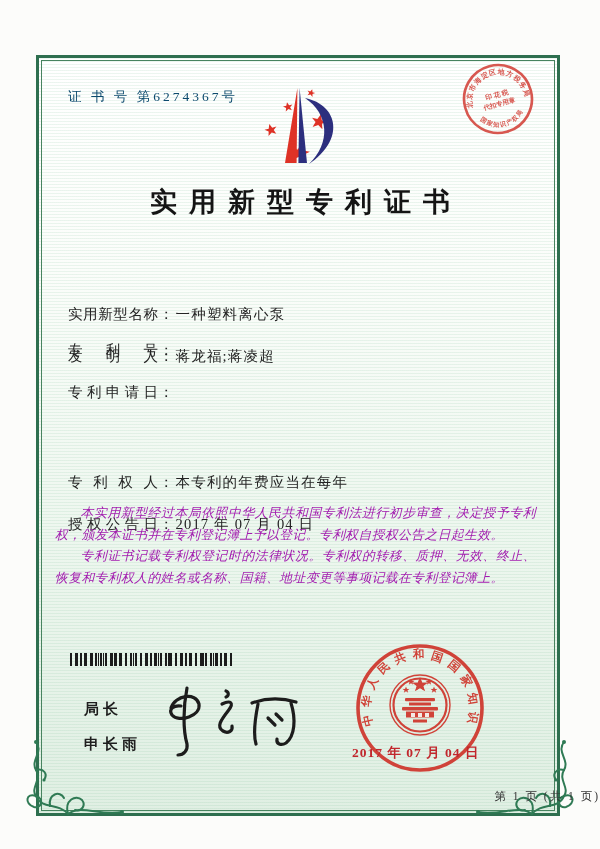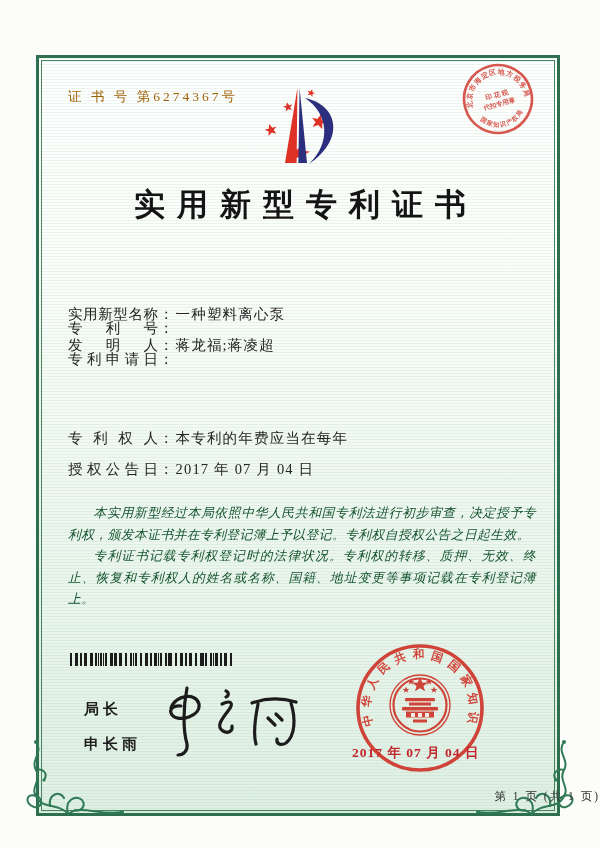--- a/index.html
+++ b/index.html
@@ -14,46 +14,46 @@
     border:3px solid #2e6f4f;
     background:
       repeating-linear-gradient(180deg, rgba(110,182,140,0.13) 0 1px, rgba(255,255,255,0) 1px 3px),
       linear-gradient(180deg,#ffffff 0%,#fbfdfa 28%,#eef7ef 62%,#e0efe3 100%);
   }
   .frame-inner{
     position:absolute;inset:2px;border:1px solid #47835f;pointer-events:none;
   }
   .cert-no{
     position:absolute;left:68px;top:88px;
-    font-size:13.5px;letter-spacing:3px;color:#a16207;
+    font-size:13.5px;letter-spacing:3px;color:#0c4a6e;
   }
   .logo{position:absolute;left:230px;top:74px;width:140px;height:110px;}
   .tax-seal{
     position:absolute;left:461px;top:62px;width:74px;height:74px;
     transform:rotate(-15deg);opacity:0.85;
   }
   .title{
     position:absolute;left:0;right:0;top:184px;text-align:center;
-    font-size:31px;font-weight:bold;letter-spacing:12px;text-indent:12px;color:#141414;
+    font-size:27px;font-weight:bold;letter-spacing:12px;text-indent:12px;color:#141414;
   }
   .fields{
-    position:absolute;left:68px;top:257px;display:flex;flex-direction:column;gap:9px;
+    position:absolute;left:68px;top:257px;display:flex;flex-direction:column;gap:20px;
     font-size:14.5px;color:#242424;
   }
   .field-row{display:flex;align-items:baseline;height:22px;}
   .field-label{
     display:inline-block;width:90px;text-align:justify;text-align-last:justify;
     -moz-text-align-last:justify;white-space:nowrap;
   }
   .field-colon{margin:0 2px 0 1px;}
   .field-value{letter-spacing:1.2px;margin-top:48px;}
   .body-text{
-    position:absolute;left:68px;right:64px;top:503px;
+    position:absolute;left:55px;right:64px;top:503px;
     font-size:12.8px;line-height:21.6px;letter-spacing:0.4px;
-    text-align:justify;color:#14532d;font-style:italic;font-family:Liberation Serif, serif;
+    text-align:justify;color:#a21caf;font-style:italic;font-family:Liberation Serif, serif;
   }
   .body-text p{margin:0;text-indent:2em;}
   .barcode{
     position:absolute;left:70px;top:653px;width:163px;height:13px;
     background-image:
       repeating-linear-gradient(90deg,#1c1c1c 0 2px,rgba(0,0,0,0) 2px 5px),
       repeating-linear-gradient(90deg,#1c1c1c 0 1px,rgba(0,0,0,0) 1px 7px),
       repeating-linear-gradient(90deg,#1c1c1c 0 1px,rgba(0,0,0,0) 1px 11px);
   }
   .signer{

